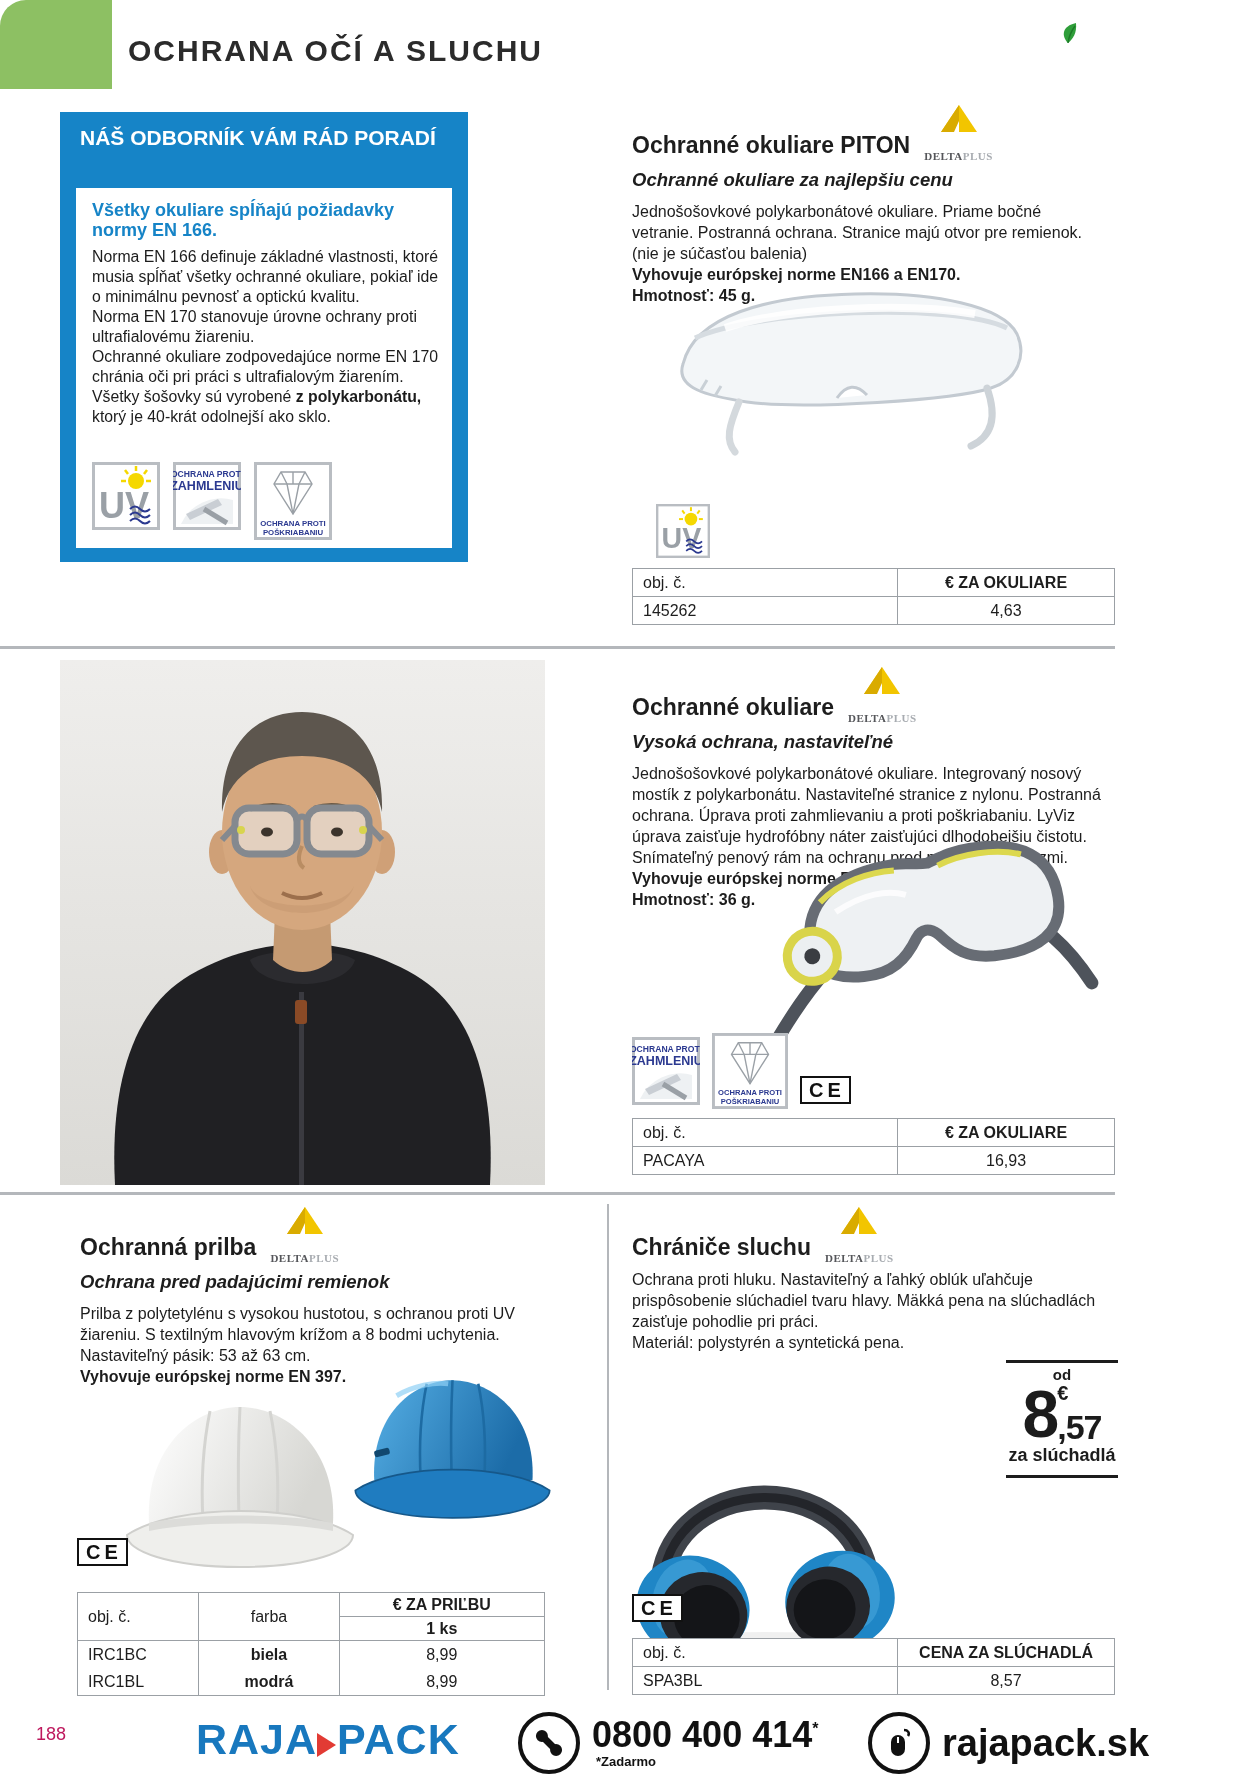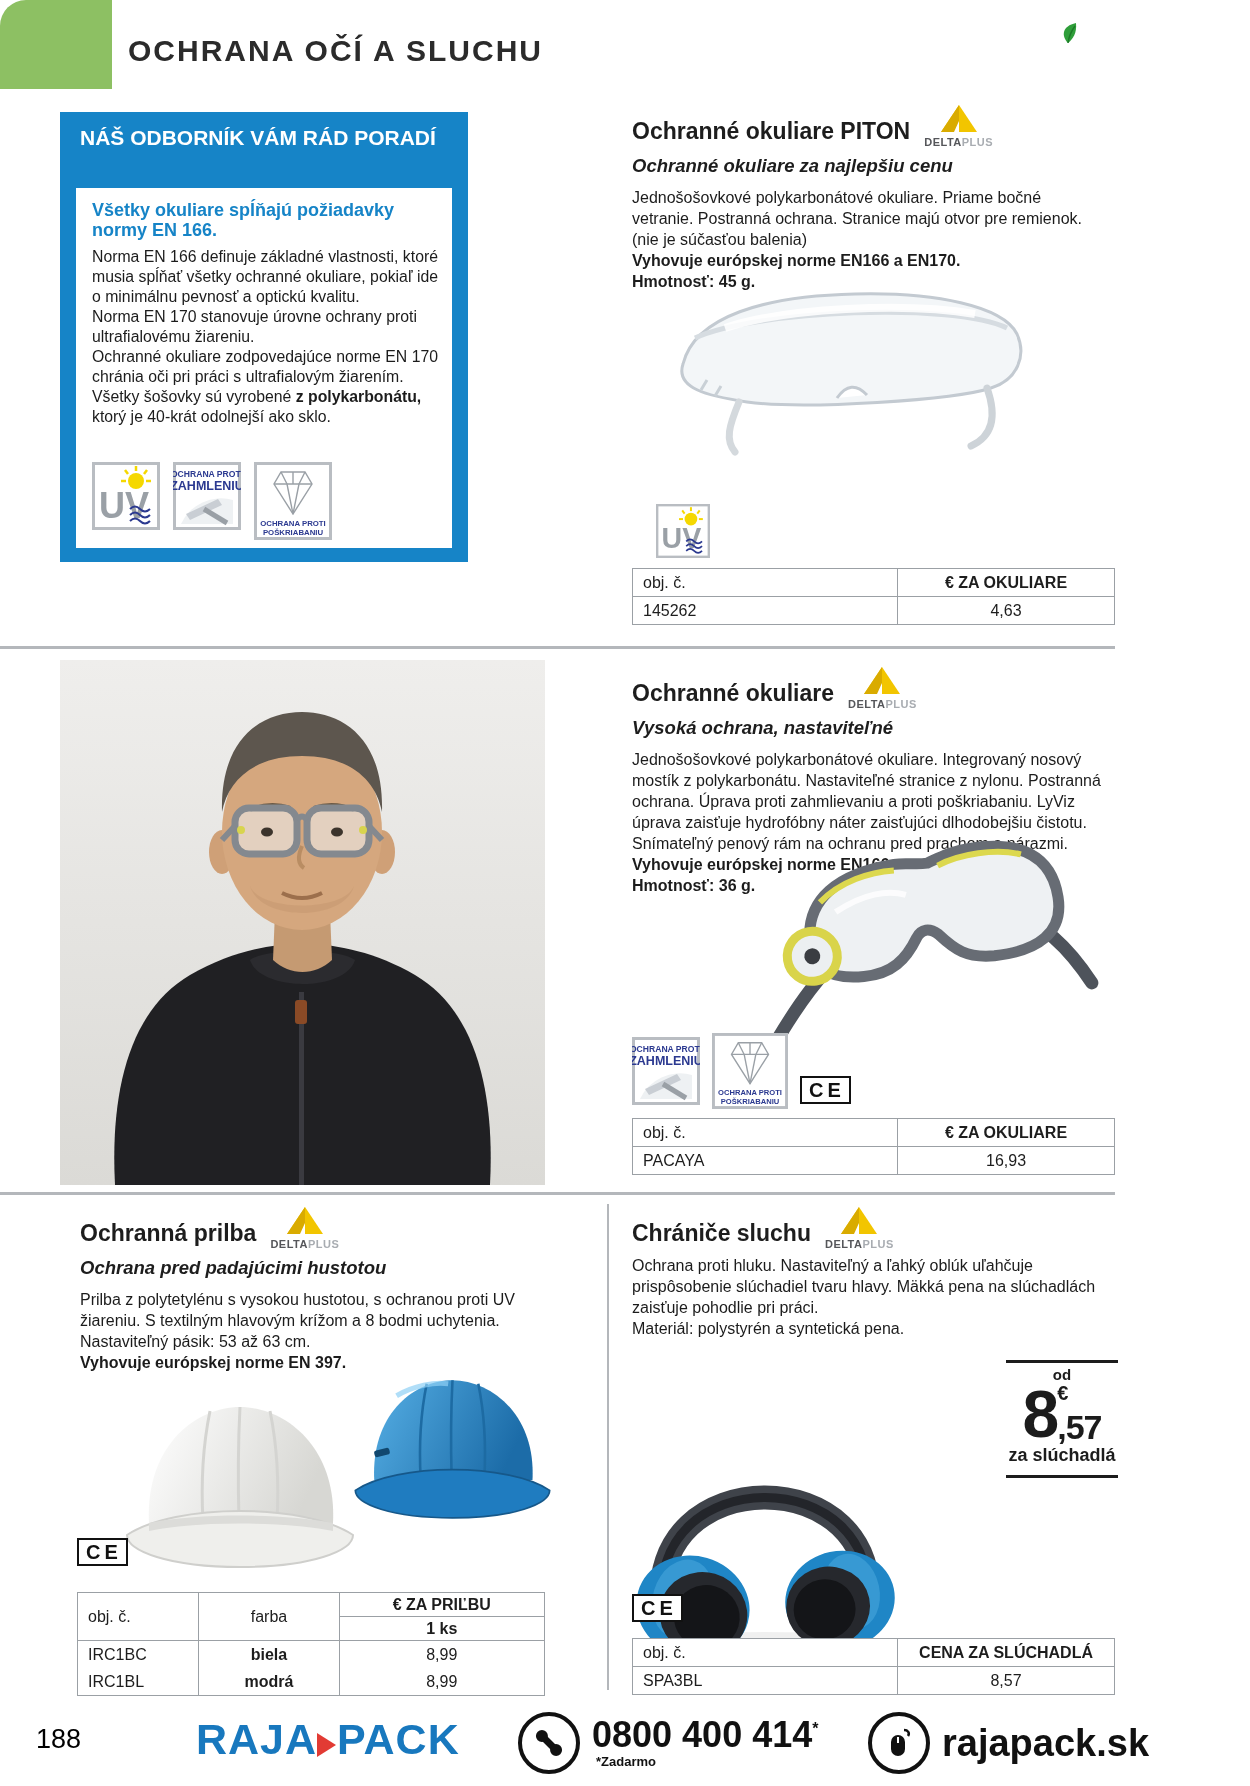--- a/index.html
+++ b/index.html
@@ -21,21 +21,21 @@
   .badge-box{background:#fff;}
 
   
   .prod{width:488px;}
   .prod-title-row{display:flex;align-items:flex-end;gap:14px;}
   .prod-title{font-size:23px;font-weight:bold;color:#1d1d1d;line-height:1;}
   .prod-sub{font-style:italic;font-weight:bold;font-size:18.5px;color:#1d1d1d;margin-top:12px;}
   .prod-desc{font-size:16px;line-height:21px;margin-top:10px;color:#1c1c1c;}
   .prod-bold{font-size:16px;line-height:21px;font-weight:bold;color:#1c1c1c;}
   .delta-logo{display:flex;flex-direction:column;align-items:center;transform:translateY(5px);}
-  .delta-text{font-size:11px;font-weight:bold;letter-spacing:.5px;line-height:1;margin-top:5px;}
+  .delta-text{font-size:11px;font-weight:bold;letter-spacing:.5px;line-height:1;margin-top:19px;font-family:Liberation Serif, serif;}
   .delta-text .d1{color:#55565a;}
   .delta-text .d2{color:#a8acb1;}
 
   
   .ptable{border-collapse:collapse;width:100%;font-size:16px;color:#1d1d1d;background:#fff;padding-left:18px;}
   .ptable th,.ptable td{border-left:1.5px solid #9ba0a5;border-right:1.5px solid #9ba0a5;
       padding:1px 10px;font-weight:normal;text-align:left;height:25px;}
   .ptable{border:1.5px solid #9ba0a5;}
   .ptable tr.hdr th{border-bottom:1.5px solid #9ba0a5;}
   .ptable .c{text-align:center;}
@@ -53,21 +53,21 @@
      padding:3px 0 9px 0;text-align:center;color:#1c1c1c;}
   .pb-od{font-size:15px;font-weight:bold;}
   .pb-row{display:flex;justify-content:center;align-items:flex-end;}
   .pb-int{font-size:66px;font-weight:800;line-height:.82;letter-spacing:-2px;}
   .pb-right{display:flex;flex-direction:column;justify-content:space-between;height:58px;align-items:flex-start;}
   .pb-cur{font-size:20px;font-weight:bold;line-height:1;}
   .pb-cents{font-size:34px;font-weight:800;line-height:.8;letter-spacing:-1px;}
   .pb-suffix{font-size:18px;font-weight:800;margin-top:4px;}
 
   
-  .page-num{left:36px;top:1724px;font-size:27px;color:#000000;}
+  .page-num{left:36px;top:1724px;font-size:18px;color:#be185d;}
   .raja-logo{left:196px;top:1718px;display:flex;align-items:center;font-size:43px;font-weight:bold;
      color:#1878be;letter-spacing:1px;line-height:1;}
   .raja-tri{width:0;height:0;border-left:19px solid #e23b34;border-top:12px solid transparent;
      border-bottom:12px solid transparent;margin:10px 1px 0 0px;}
   .footer-group{display:flex;align-items:center;gap:12px;}
   .phone-group{left:518px;top:1712px;}
   .site-group{left:868px;top:1712px;}
   .circle-icon{width:54px;height:54px;border:4px solid #111;border-radius:50%;display:flex;
      align-items:center;justify-content:center;background:#fff;flex:none;}
   .phone-number{font-size:36px;font-weight:800;color:#111;line-height:1;}
@@ -310,21 +310,21 @@
       <div class="prod-title">Ochranná prilba</div>
       <div class="delta-logo">
         <svg width="36" height="27" viewBox="0 0 36 27">
           <polygon points="18,0 36,27 0,27" fill="#f2c500"></polygon>
             <polygon points="18,0 18,27 0,27" fill="#d9ab00"></polygon>
             <polygon points="18,27 13,27 18,16" fill="#fff"></polygon>
         </svg>
         <div class="delta-text"><span class="d1">DELTA</span><span class="d2">PLUS</span></div>
       </div>
     </div>
-    <div class="prod-sub">Ochrana pred padajúcimi hustotou</div>
+    <div class="prod-sub">Ochrana pred padajúcimi remienok</div>
     <div class="prod-desc">Prilba z polytetylénu s vysokou hustotou, s ochranou proti UV žiareniu. S textilným hlavovým krížom a 8 bodmi uchytenia. Nastaviteľný pásik: 53 až 63 cm.</div>
     <div class="prod-bold">Vyhovuje európskej norme EN 397.</div>
   </section>
 
   <svg class="abs" style="left:345px;top:1352px" width="215" height="195" viewBox="0 0 250 205">
     <defs>
         <linearGradient id="bh" x1="0" y1="0" x2="1" y2="0.3">
           <stop offset="0" stop-color="#55aee4"></stop>
           <stop offset="1" stop-color="#1c6ca8"></stop>
         </linearGradient>

